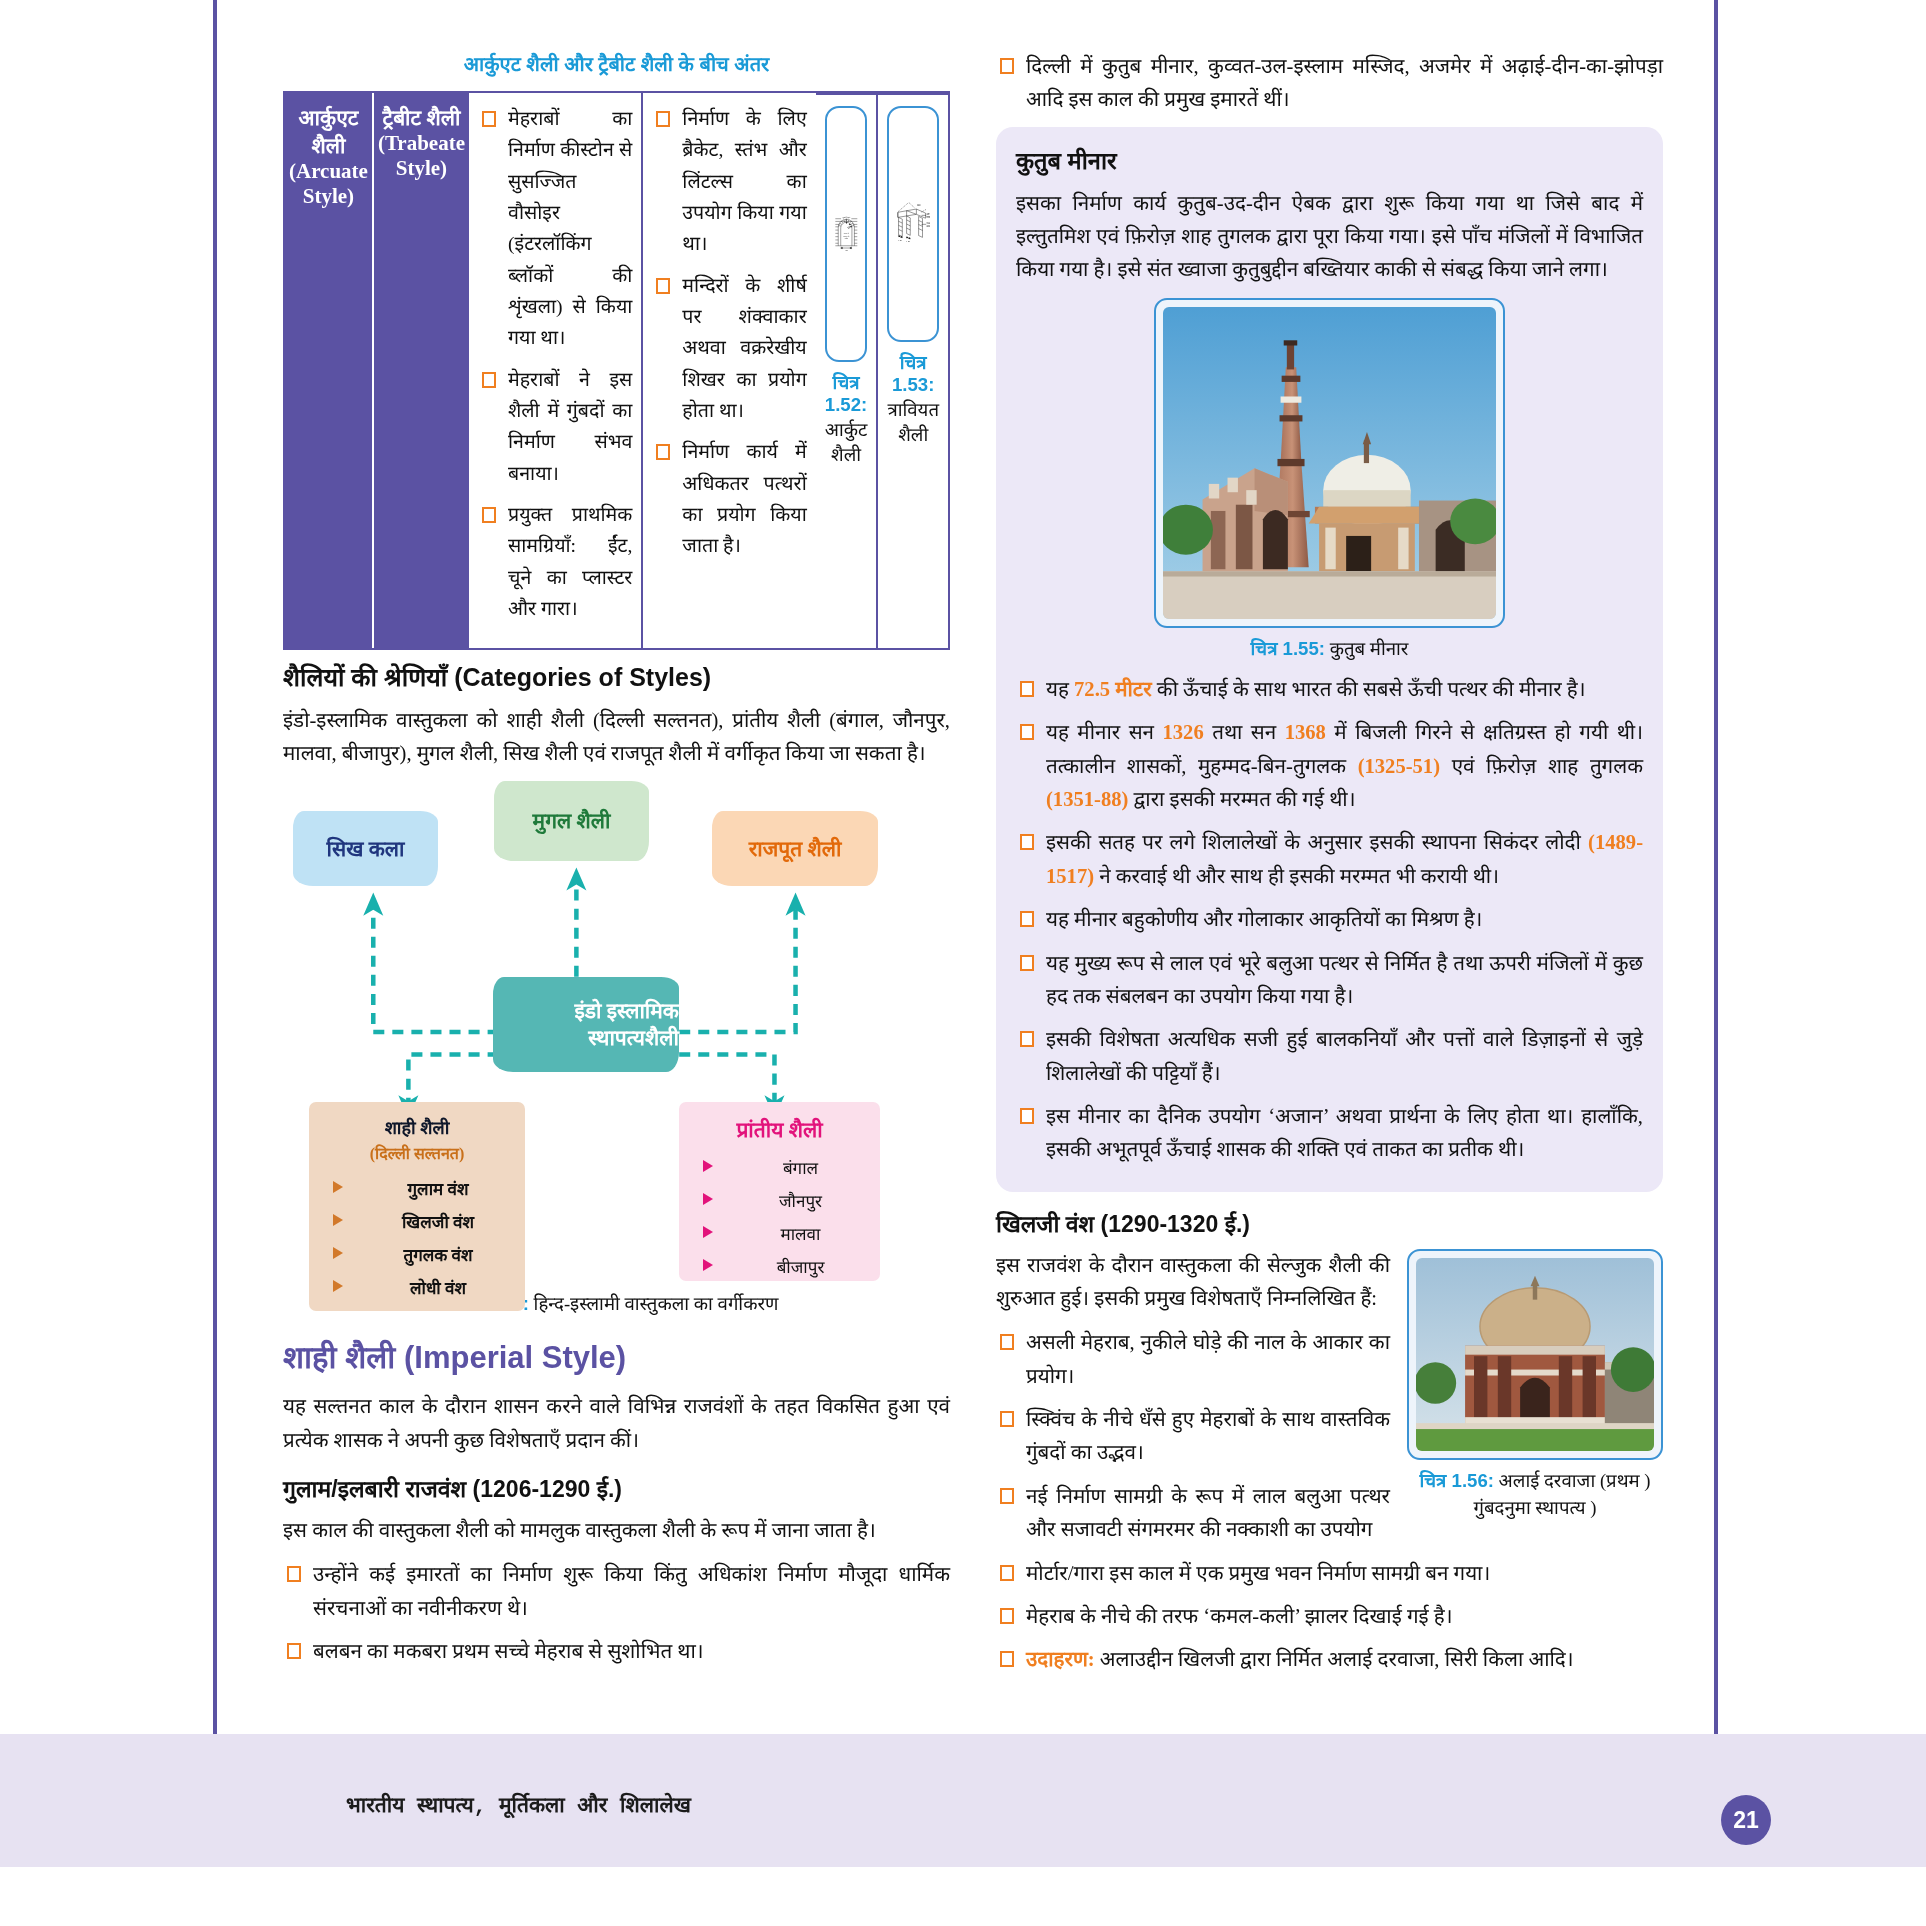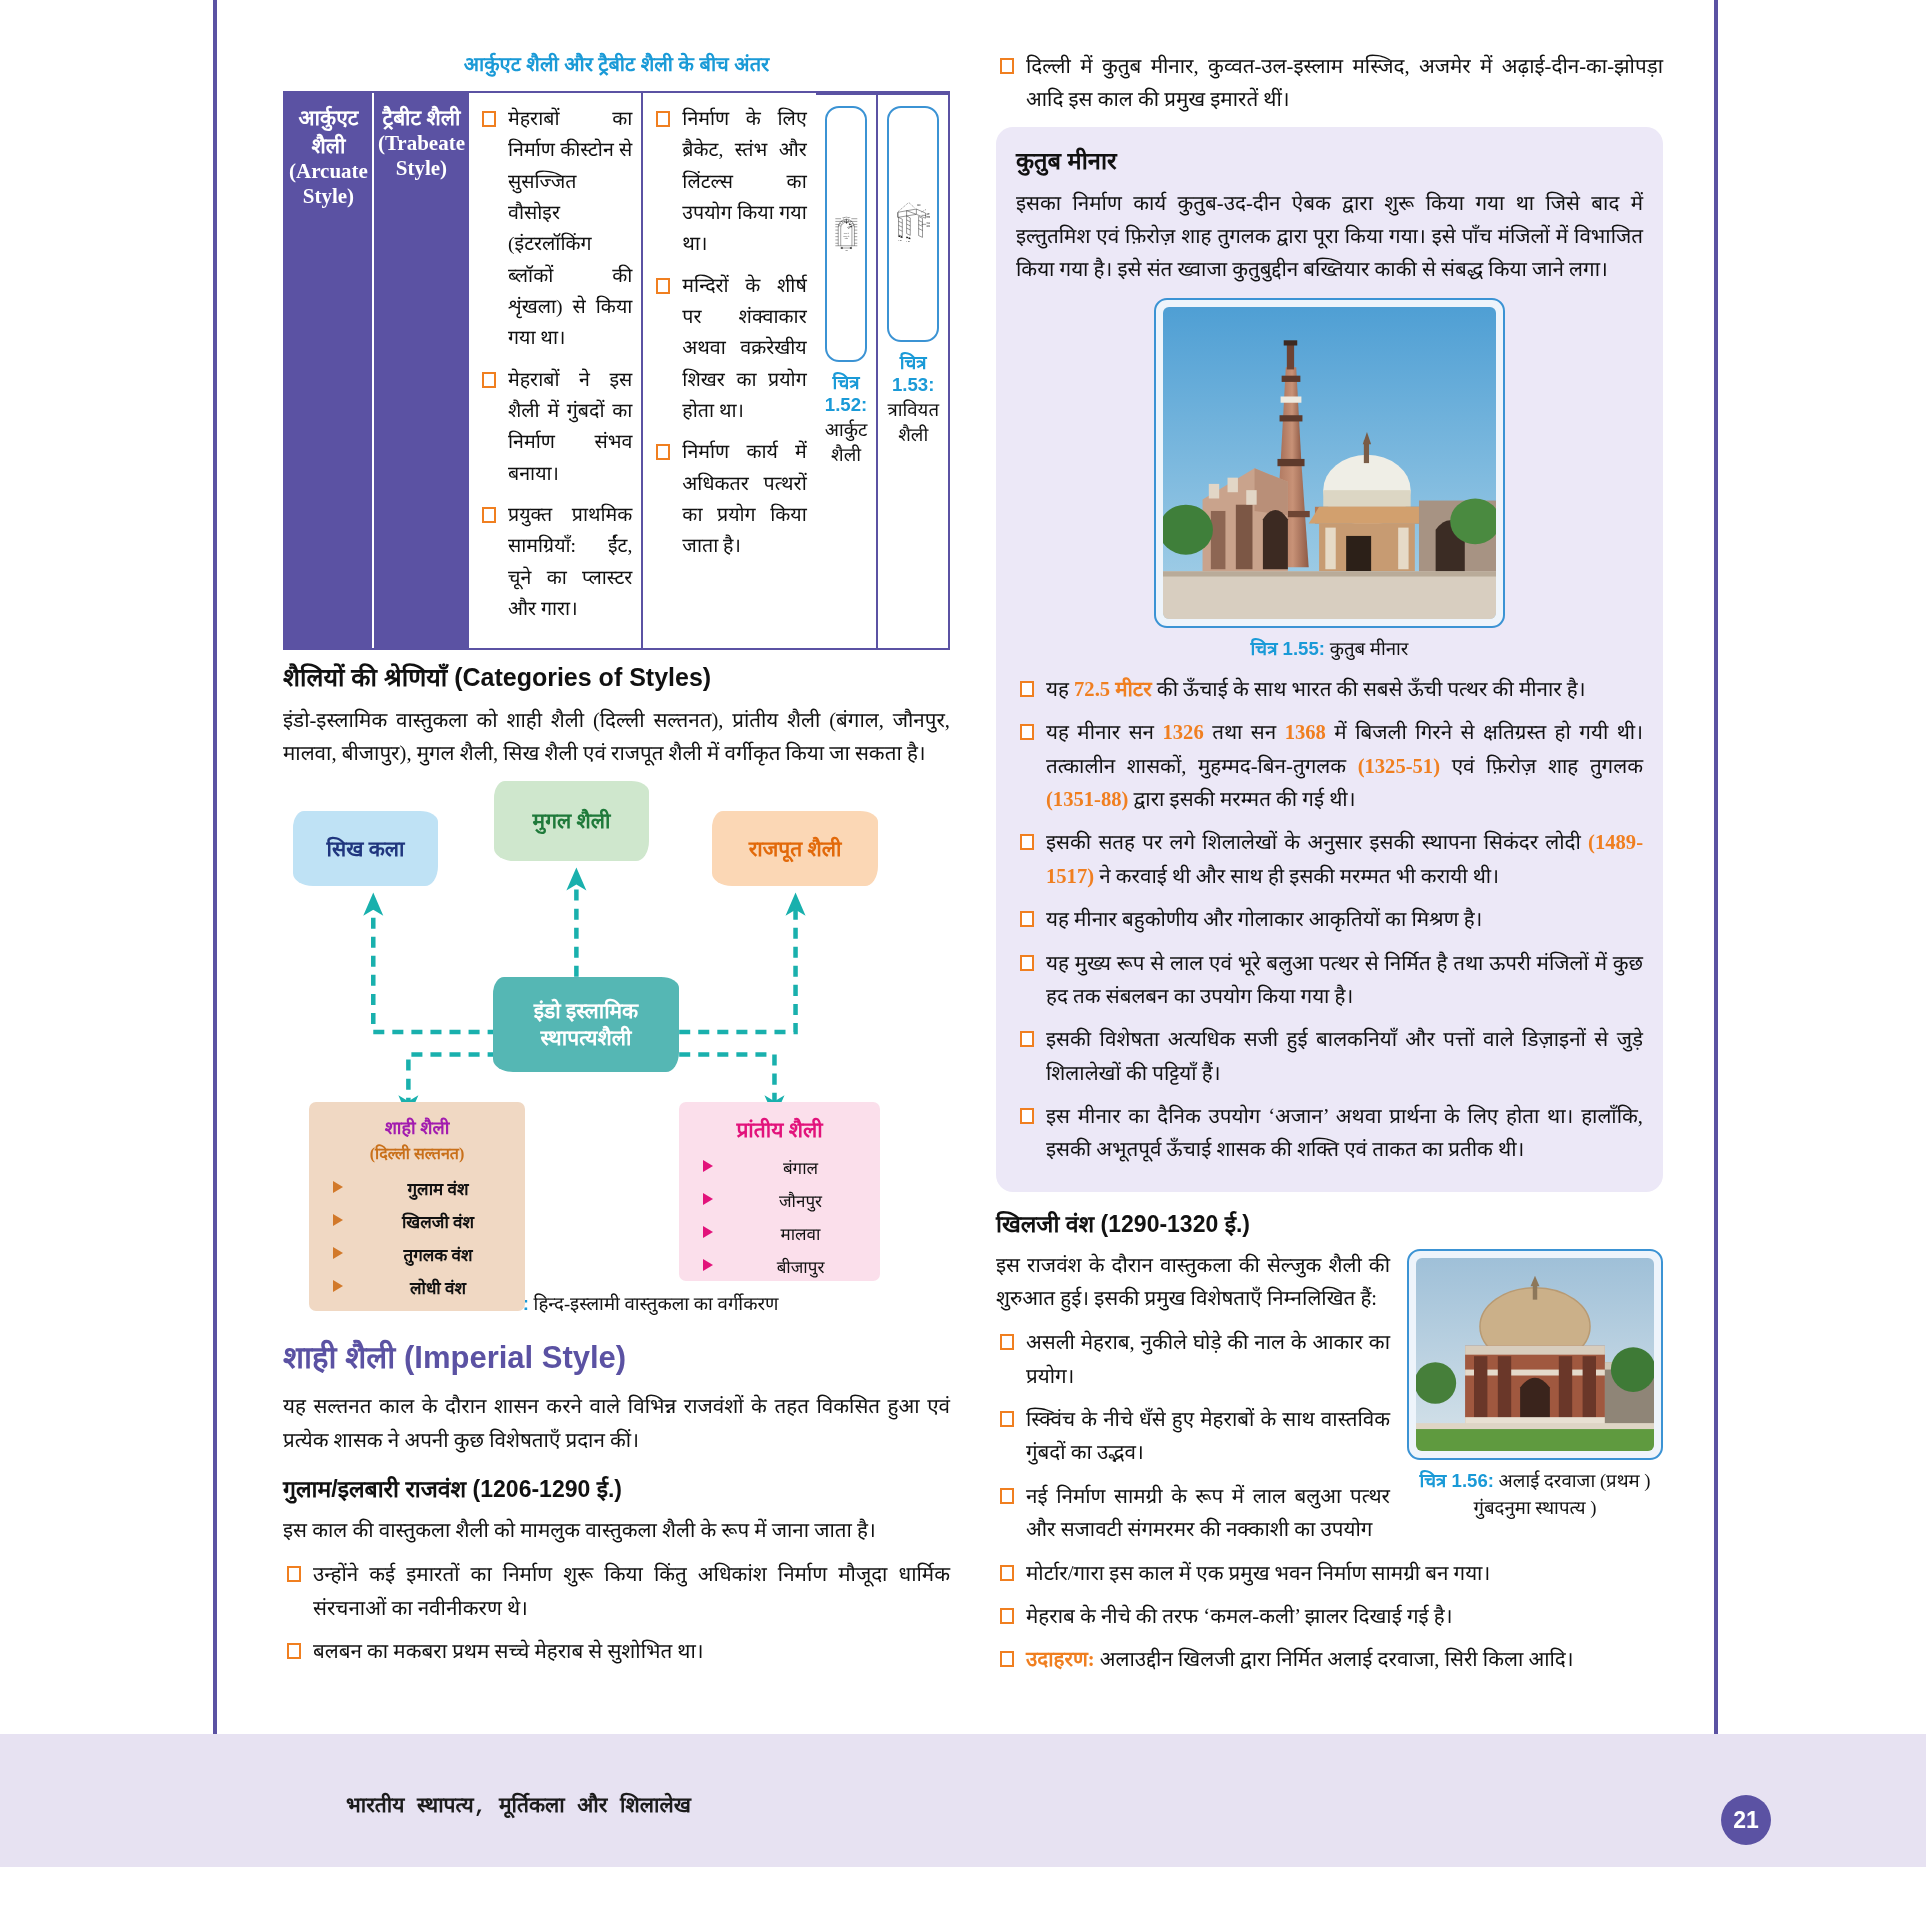--- a/index.html
+++ b/index.html
@@ -108,31 +108,31 @@
     padding:7px;box-sizing:border-box;
   }
 
   
   .flow{position:relative;width:667px;height:502px;margin-top:8px;}
   .blob{
     position:absolute;display:flex;align-items:center;justify-content:center;
     text-align:center;font-weight:bold;
     border-radius:11px 18px 13px 20px / 17px 11px 20px 13px;
   }
-  .blob .blabel{line-height:1.25;}
+  .blob .blabel{line-height:1.25;text-align:right;}
   .b-sikh{left:10px;top:30px;width:145px;height:75px;background:#bfe2f5;color:#20367e;font-size:21px;}
   .b-mughal{left:211px;top:0px;width:155px;height:80px;background:#cfe7cd;color:#1f7a3a;font-size:21px;}
   .b-rajput{left:429px;top:30px;width:166px;height:75px;background:#fbd7b5;color:#e2690a;font-size:21px;}
   .b-core{left:210px;top:196px;width:186px;height:95px;background:#55b7b4;color:#ffffff;font-size:21px;}
   .b-shahi{left:26px;top:321px;width:216px;height:196px;background:#f0d8c3;
            border-radius:7px;display:block;padding:13px 0 0 0;}
   .b-prant{left:396px;top:321px;width:201px;height:166px;background:#fbdfeb;
            border-radius:7px;display:block;padding:13px 0 0 0;}
   .b-title{text-align:center;font-weight:bold;font-size:18px;}
-  .b-title.shahi{color:#a21caf;}
+  .b-title.shahi{color:#0f172a;}
   .b-title.prant{color:#e2137b;font-size:21px;}
   .b-sub{text-align:center;font-size:16px;color:#c9701a;margin-top:3px;}
   .b-list{margin:13px 0 0 22px;padding:0;list-style:none;}
   .b-list li{position:relative;padding-left:20px;margin-bottom:10px;font-size:17px;color:#111;font-weight:bold;}
   .b-list li:before{
     content:"";position:absolute;left:2px;top:4px;
     border-left:10px solid #d2792a;border-top:6.5px solid transparent;border-bottom:6.5px solid transparent;
   }
   .b-list.pink li:before{border-left-color:#e2137b;}
   .b-list.pink li{font-weight:normal;font-size:17px;}

